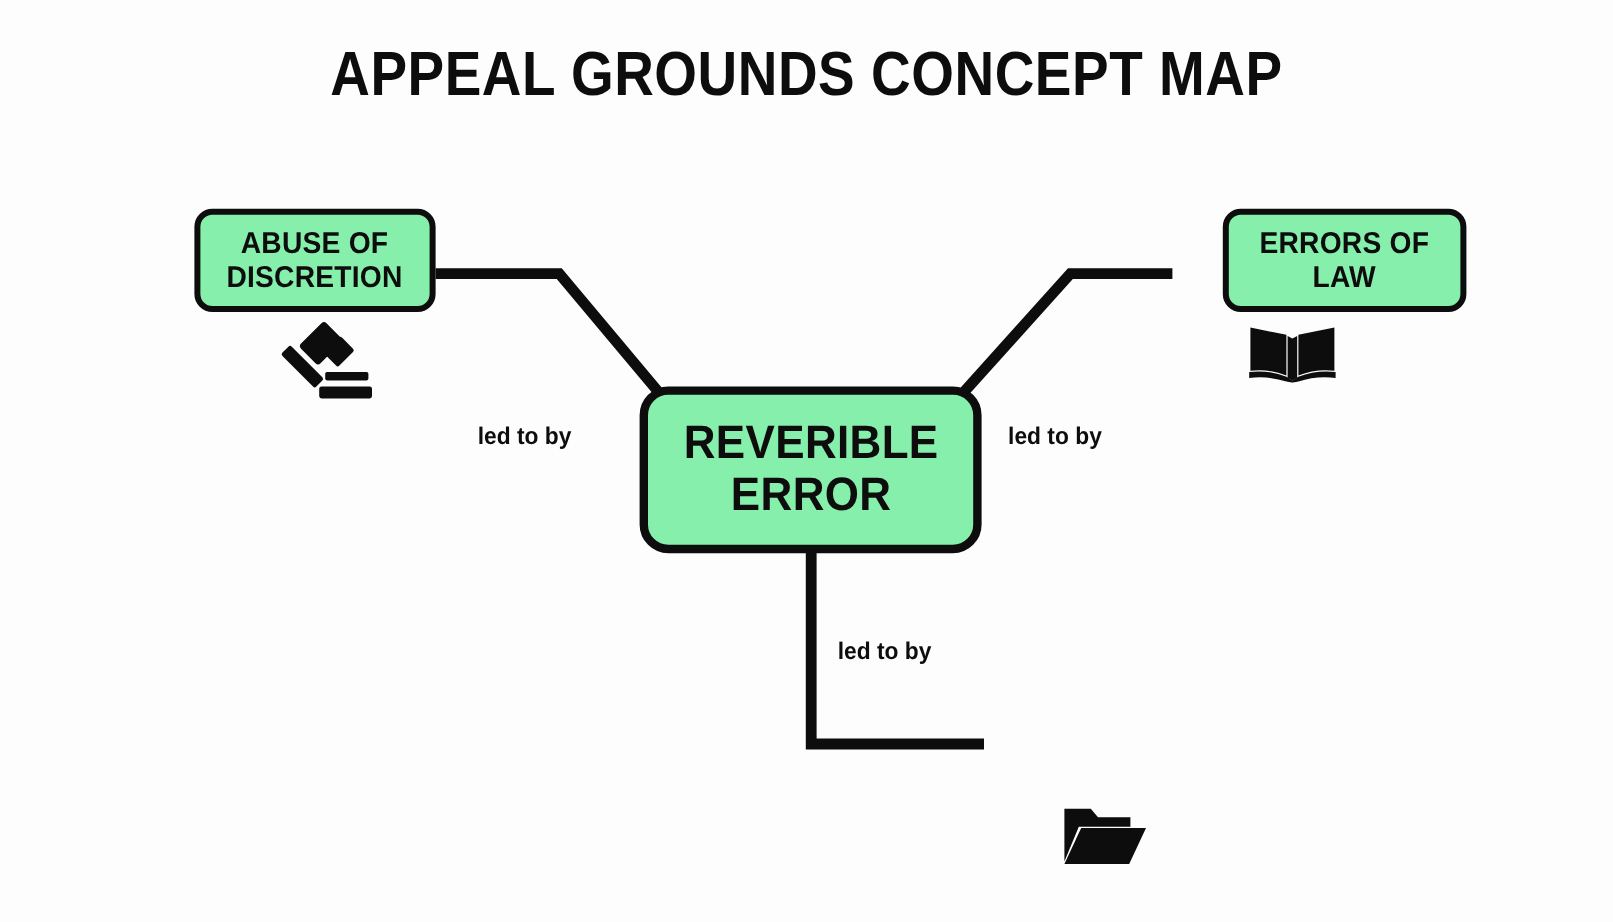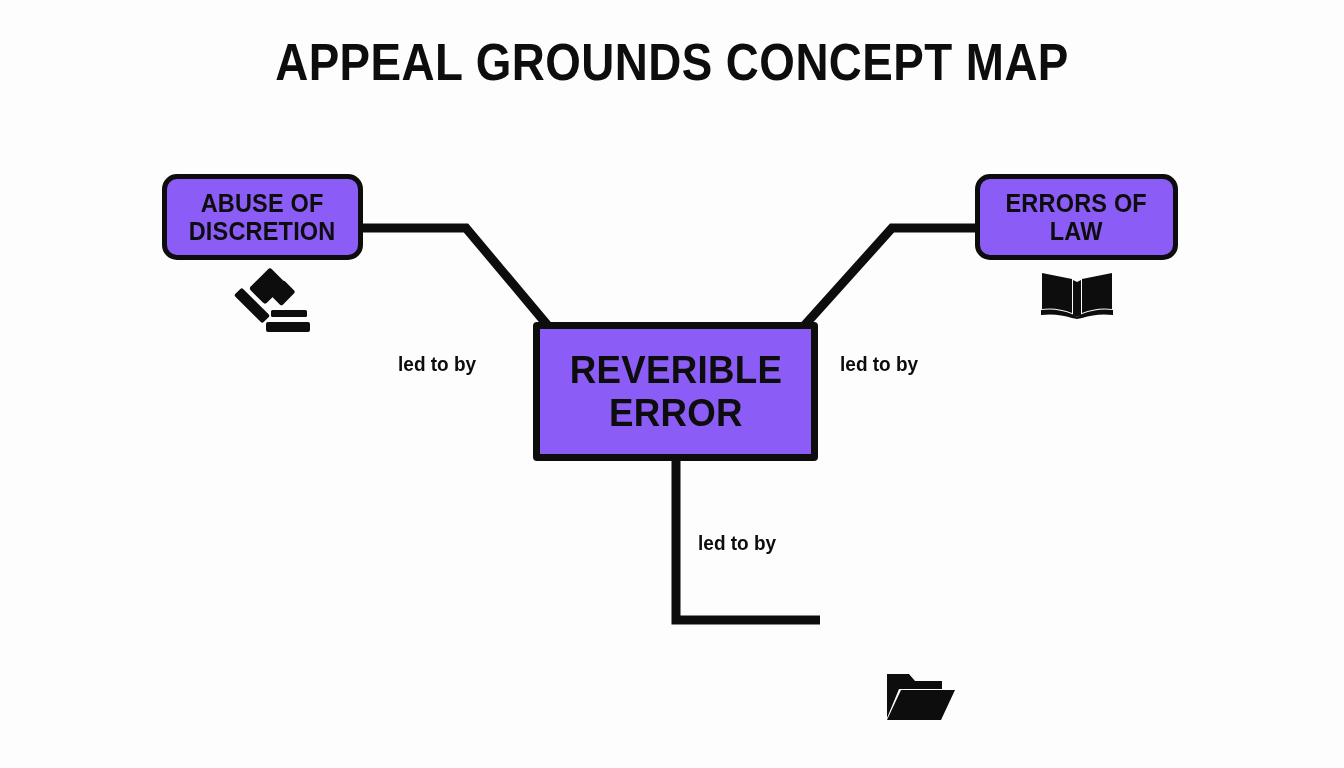--- a/index.html
+++ b/index.html
@@ -45,21 +45,21 @@
     left: 0;
     top: 0;
     width: 1344px;
     height: 768px;
   }
 
   
   .node {
     position: absolute;
     box-sizing: border-box;
-    background: #8b5cf6;
+    background: #86efac;
     border: 5px solid #0d0d0d;
     border-radius: 15px;
     display: flex;
     align-items: center;
     justify-content: center;
     text-align: center;
     z-index: 3;
   }
   .node-label {
     font-family: "Liberation Sans Narrow", "Liberation Sans", sans-serif;
@@ -67,30 +67,30 @@
     font-weight: bold;
     line-height: 1.12;
     color: #0d0d0d;
     letter-spacing: 0.2px;
     transform: scaleX(0.94);
     padding: 0 6px;
   }
 
   .node.central {
     border-width: 7px;
-    border-radius: 4px;
+    border-radius: 24px;
   }
   .node.central .node-label {
     font-size: 39px;
     line-height: 1.1;
     letter-spacing: 0.3px;
   }
 
   #node-abuse      { left: 162px; top: 174px; width: 201px; height: 86px; }
-  #node-errors     { left: 975px; top: 174px; width: 203px; height: 86px; }
+  #node-errors     { left: 1019px; top: 174px; width: 203px; height: 86px; }
   #node-insuff     { left: 818px; top: 578px; width: 205px; height: 83px; }
   #node-central    { left: 533px; top: 322px; width: 285px; height: 139px; }
 
   
   .edge-label {
     position: absolute;
     font-family: "Liberation Sans Narrow", "Liberation Sans", sans-serif;
     font-size: 20px;
     font-weight: bold;
     color: #0d0d0d;

